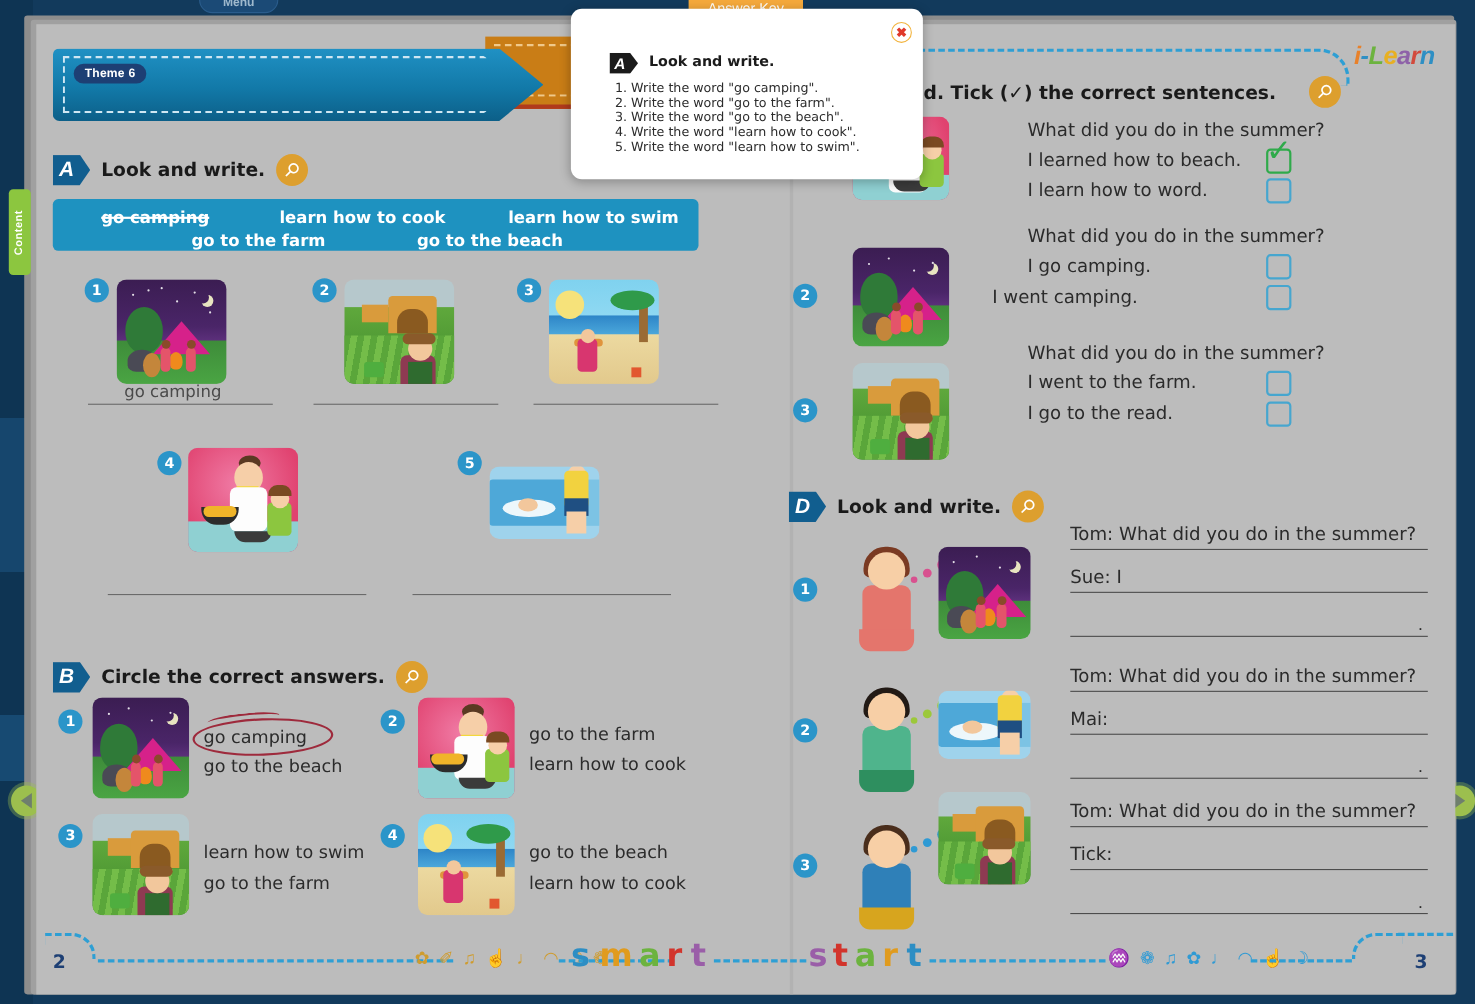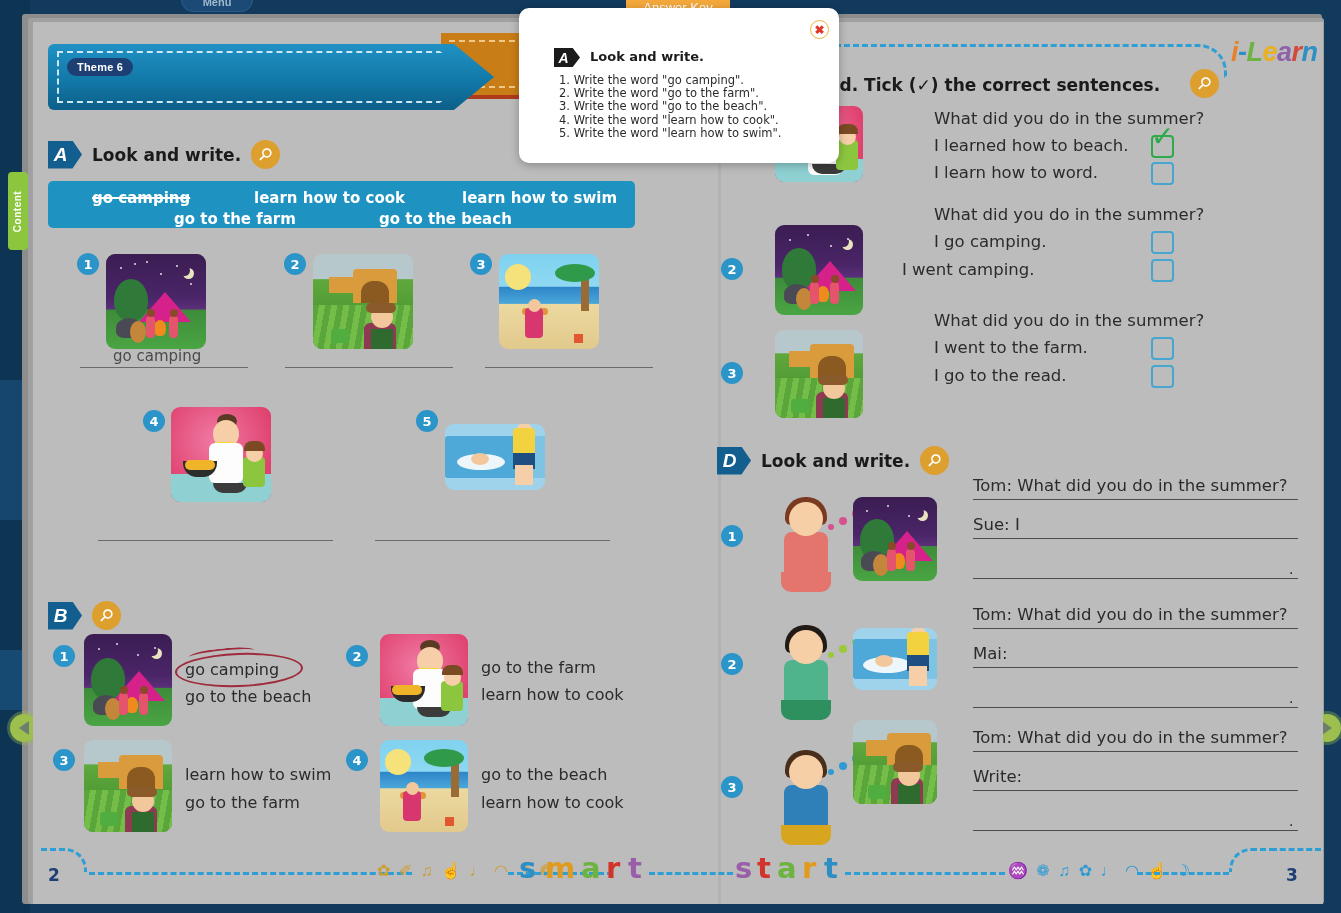--- a/index.html
+++ b/index.html
@@ -85,21 +85,21 @@
     font-size:11px; font-weight:bold; letter-spacing:0.2px;
   }
   .school-title {
     position:absolute; left:148px; top:50px;
     font-family:"DejaVu Sans", sans-serif; font-size:40px; font-weight:bold;
     color:#d8cf3b; letter-spacing:1px; font-style:italic;
     text-shadow: 1px 1px 0 #b8ae2a;
   }
 
   
-  .ilearn { position:absolute; left:1231px; top:37px; font-size:27px; font-weight:bold; font-style:italic; letter-spacing:-0.5px; }
+  .ilearn { position:absolute; left:1231px; top:37px; font-size:23px; font-weight:bold; font-style:italic; letter-spacing:-0.5px; }
   .ilearn .c1{color:#e8812a;} .ilearn .c2{color:#2e8fc4;} .ilearn .c3{color:#6cb33f;}
   .ilearn .c4{color:#e8b022;} .ilearn .c5{color:#8e62a8;} .ilearn .c6{color:#d24a3c;}
 
   
   .dash-tr {
     position:absolute; left:835px; top:44px; width:400px; height:34px;
     border-top:3px dashed #2e9fd4; border-right:3px dashed #2e9fd4;
     border-top-right-radius:28px;
   }
 
@@ -398,20 +398,21 @@
           <div class="boy-head"></div>
           <div class="boy"></div>
         <div class="boy-shorts"></div>
           <div class="boy-legs"></div>
       </div>
     </div>
     <div class="ans-line" style="left:342px; top:518px; width:235px;"></div>
 
     <div class="ex-head" style="left:15px; top:579px;">
       <div class="ex-badge">B</div>
+      <div class="ex-title">Circle the correct answers.</div>
       <div class="key-btn">
           <span class="key-glyph">⚲</span>
         </div>
     </div>
 
     <div class="num-circle" style="left:20px; top:623px;">1</div>
     <div class="pic" style="left:51px; top:612px; width:88px; height:92px;">
       <div class="sc sc-camp">
           <div class="moon"></div>
         <div class="star" style="left:16%;top:15%"></div>
@@ -637,21 +638,21 @@
           <div class="field"></div>
         <div class="cab"></div>
           <div class="body"></div>
           <div class="apron"></div>
           <div class="man-head"></div>
           <div class="hat"></div>
       </div>
     </div>
     <div class="wtext" style="left:940px; top:706px;">Tom: What did you do in the summer?</div>
     <div class="wline" style="left:940px; top:729px; width:325px;"></div>
-    <div class="wtext" style="left:940px; top:745px;">Write:</div>
+    <div class="wtext" style="left:940px; top:745px;">Tick:</div>
     <div class="wline" style="left:940px; top:768px; width:325px;"></div>
     <div class="wline" style="left:940px; top:808px; width:325px;"></div>
     <div class="period" style="left:1256px; top:790px;">.</div>
 
     <div class="corner-curve" style="left:8px; top:826px; border-right:3px dashed #2e9fd4; border-top-right-radius:22px; height:24px;"></div>
     <div class="page-num" style="left:15px; top:843px;">2</div>
     <div class="footer-dash" style="left:56px; top:850px; width:323px;"></div>
     <div class="doodles" style="left:344px; top:839px; color:#cf9c2e;">✿ ✐ ♫ ☝ ♩ ◠ ☽ ❁</div>
     <div class="footer-dash" style="left:475px; top:850px; width:105px;"></div>
 

